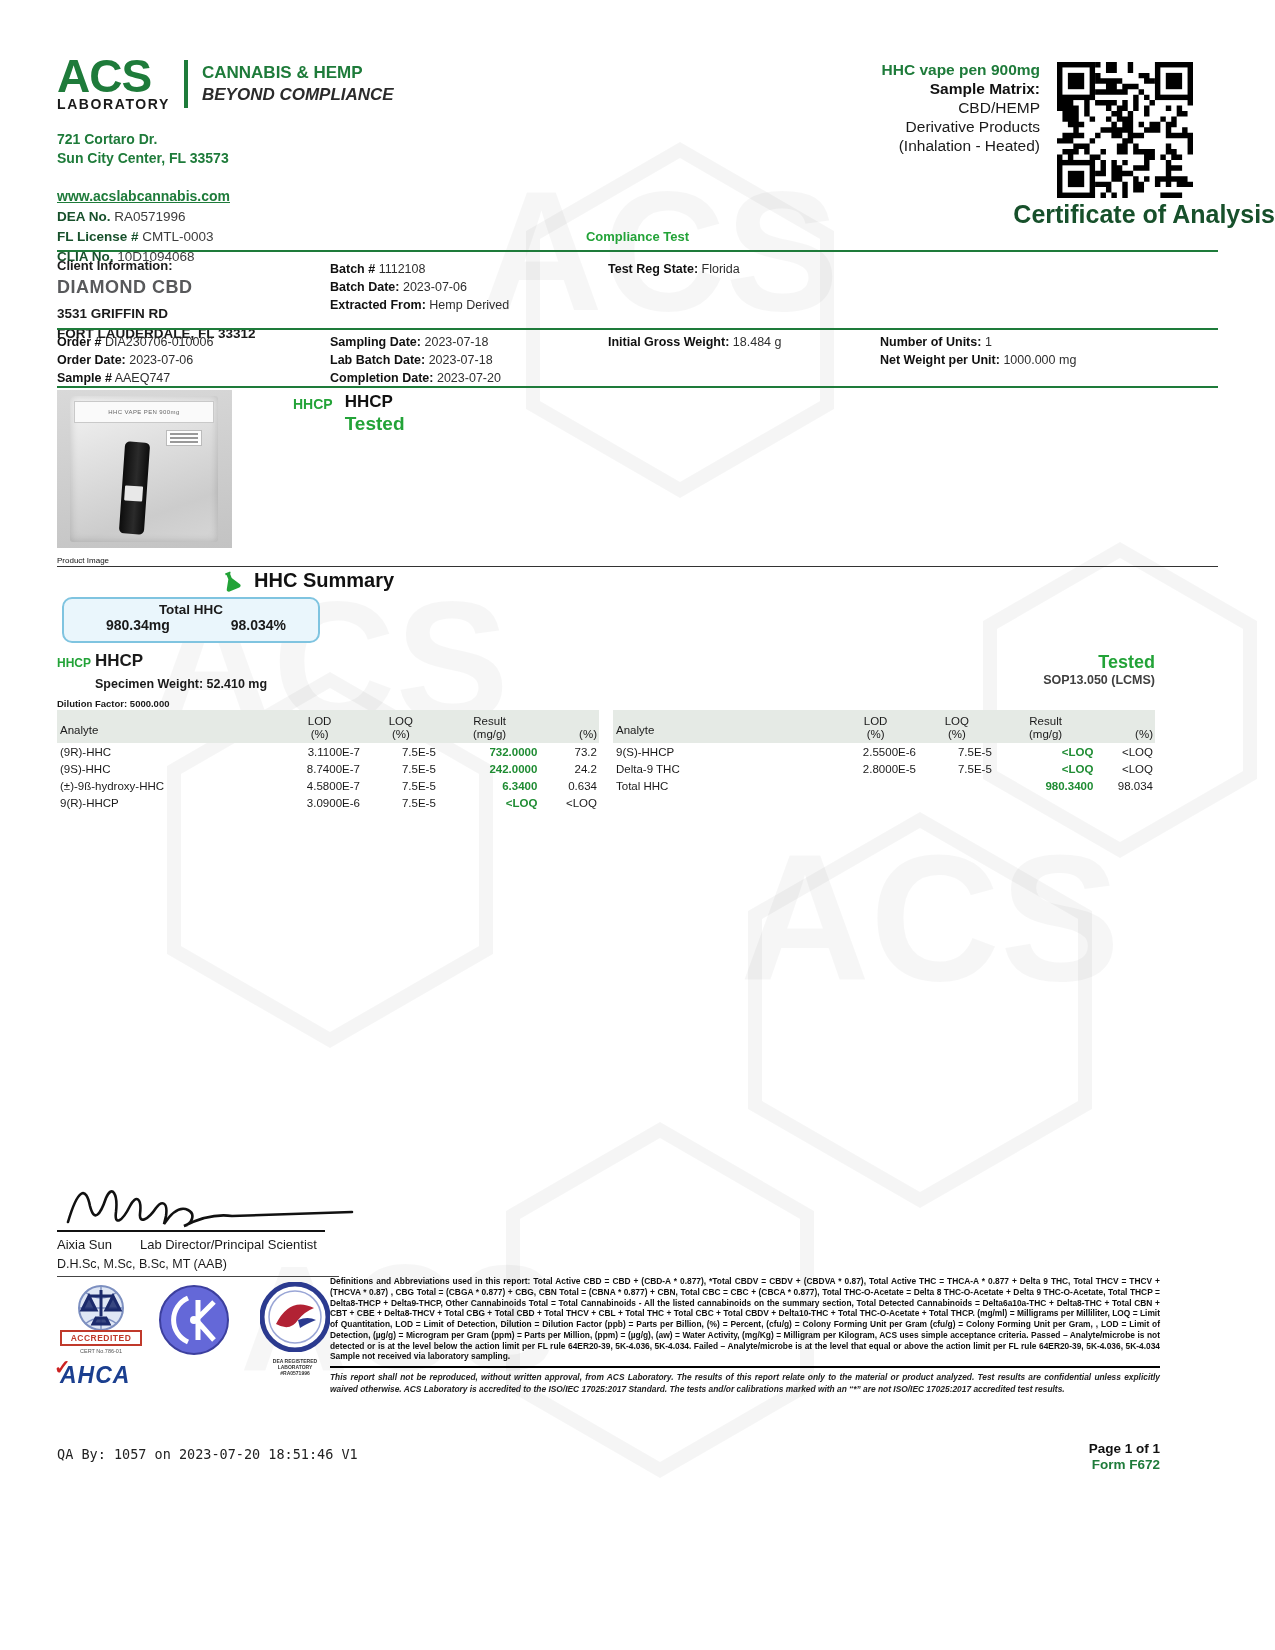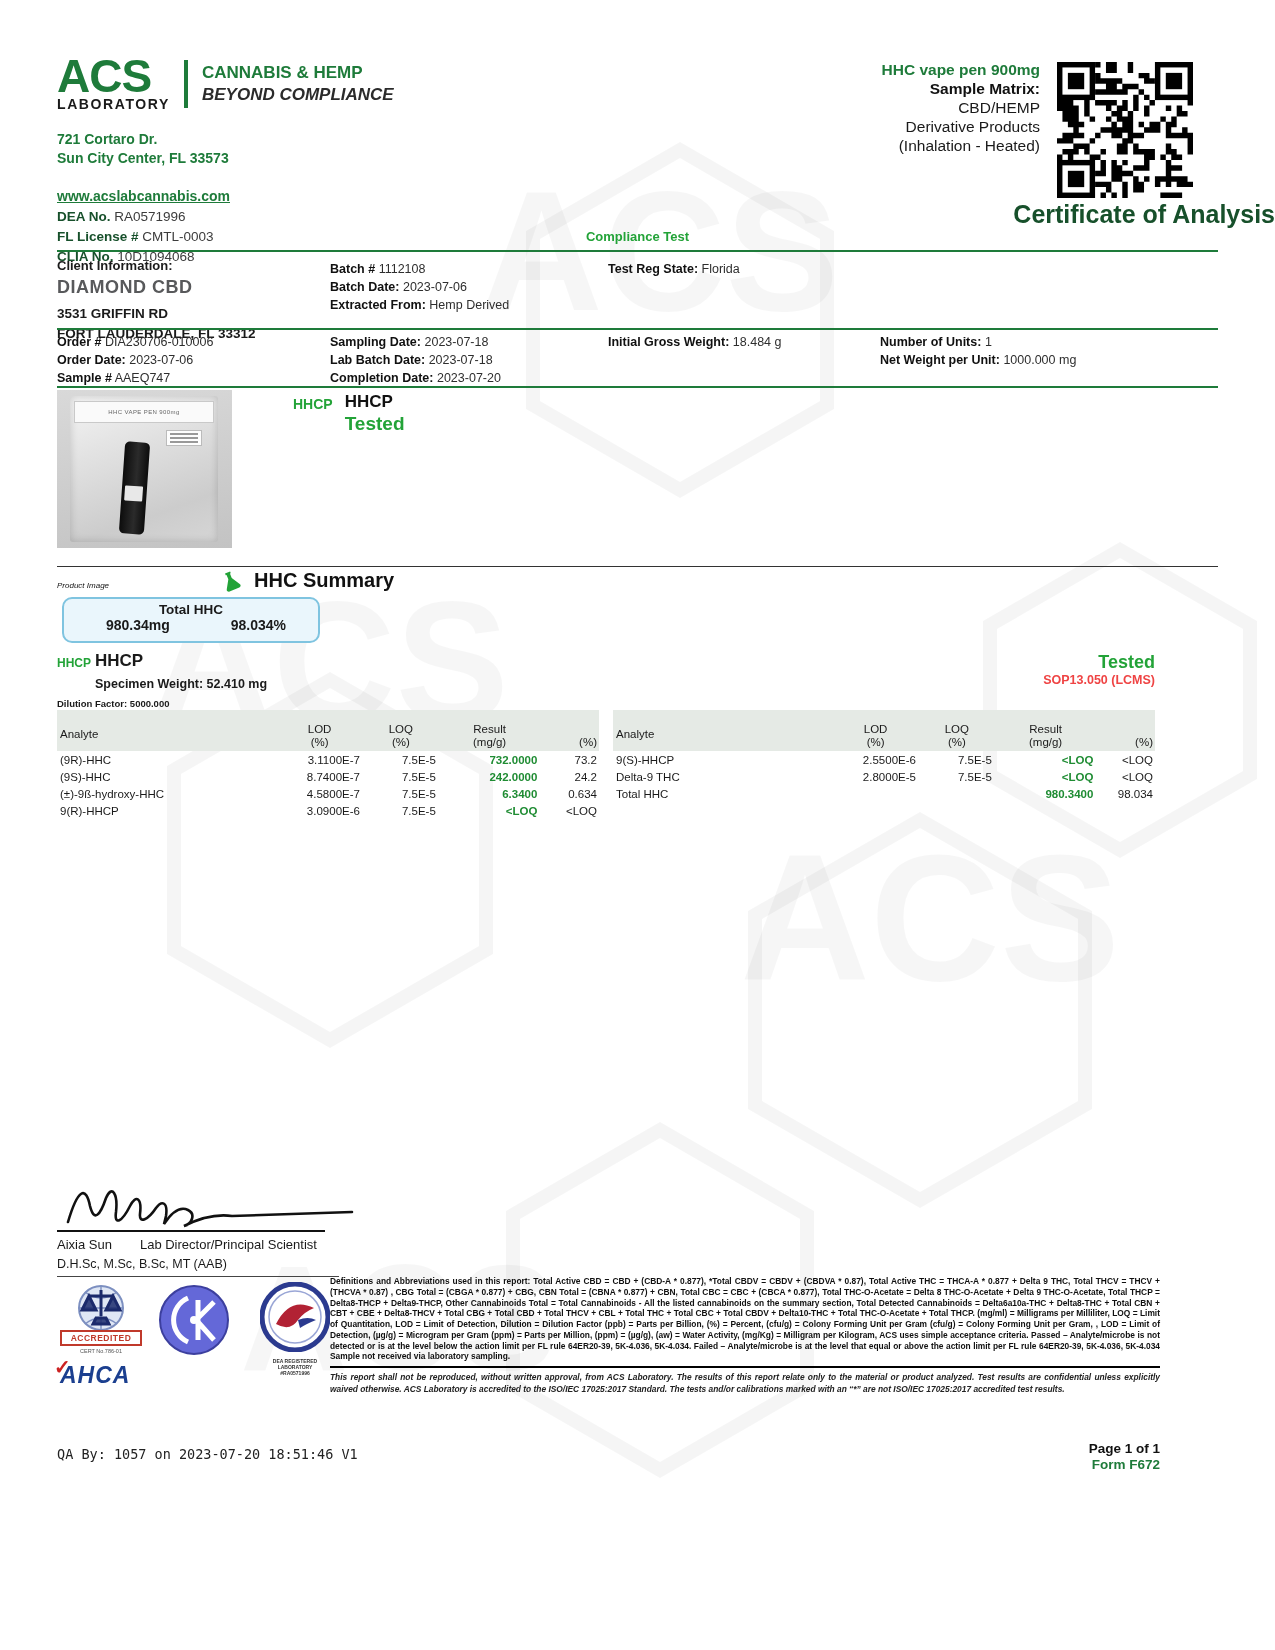--- a/index.html
+++ b/index.html
@@ -50,21 +50,21 @@
 
   
   .photo{left:57px;top:390px;width:175px;height:158px;background:linear-gradient(170deg,#d9d9d9,#c3c3c3);}
   .bag{position:absolute;left:13px;top:6px;width:148px;height:146px;background:linear-gradient(160deg,#f4f4f4,#dcdcdc 45%,#cccccc 75%,#d6d6d6);border-radius:3px;box-shadow:inset 0 0 8px rgba(0,0,0,.18);}
   .bag-top{position:absolute;left:4px;top:5px;right:4px;height:22px;background:#fafafa;border:1px solid #c9c9c9;display:flex;align-items:center;justify-content:center;}
   .bag-top span{font-size:6px;color:#666;letter-spacing:.4px;}
   .pen{position:absolute;left:52px;top:46px;width:25px;height:92px;background:linear-gradient(90deg,#0c0c0c,#2b2b2b 55%,#0c0c0c);border-radius:5px;transform:rotate(4deg);}
   .pen-label{position:absolute;left:3px;top:44px;width:18px;height:15px;background:#e8e8e8;border-radius:1px;}
   .bag-label{position:absolute;right:16px;top:34px;width:36px;height:16px;background:#fdfdfd;border:1px solid #bbb;}
   .bag-label i{display:block;height:2px;background:#999;margin:2px 3px 0;}
-  .photo-caption{left:57px;top:581px;font-size:8px;color:#111;font-style:italic;}
+  .photo-caption{left:57px;top:556px;font-size:8px;color:#111;}
 
   .hhcp-badge{left:293px;top:392px;display:flex;gap:12px;align-items:flex-start;}
   .hhcp-tag{font-size:14px;font-weight:bold;color:var(--bright-green);margin-top:4px;}
   .hhcp-n{font-size:17px;font-weight:bold;color:#111;line-height:20px;}
   .hhcp-t{font-size:19px;font-weight:bold;color:var(--bright-green);line-height:24px;}
 
   .summary-title{left:220px;top:569px;display:flex;align-items:center;gap:12px;}
   .summary-title .t{font-size:20px;font-weight:bold;color:#111;}
   .flask{transform:rotate(-22deg);}
 
@@ -72,26 +72,26 @@
   .summary-box .bt{text-align:center;font-size:13.5px;font-weight:bold;}
   .summary-box .vals{display:flex;justify-content:space-between;padding:0 18px 0 28px;text-align:right;}
   .summary-box .vals span{font-size:14px;font-weight:bold;}
 
   .hhcp-sec-tag{left:57px;top:656px;font-size:12px;font-weight:bold;color:var(--bright-green);}
   .hhcp-sec-name{left:95px;top:651px;font-size:17px;font-weight:bold;}
   .specimen{left:95px;top:677px;font-size:12.5px;font-weight:bold;}
   .dilution{left:57px;top:698px;font-size:9.5px;font-weight:bold;}
   .tested-blk{left:855px;top:651px;width:300px;text-align:right;}
   .tested-blk .t{font-size:18px;font-weight:bold;color:var(--bright-green);line-height:22px;}
-  .tested-blk .s{font-size:12.5px;font-weight:bold;color:#ef4444;}
+  .tested-blk .s{font-size:12.5px;font-weight:bold;color:#404040;}
 
   
   .atable{left:57px;top:710px;width:1098px;display:flex;gap:14px;font-size:11.5px;}
   .thalf{flex:1;}
-  .thead{display:flex;align-items:flex-end;background:var(--table-header-bg);height:41px;padding-bottom:2px;}
+  .thead{display:flex;align-items:flex-end;background:var(--table-header-bg);height:33px;padding-bottom:2px;}
   .trow{display:flex;height:17px;align-items:center;}
   .c1{width:41%;text-align:left;padding-left:3px;}
   .c2{width:16%;text-align:right;padding-right:6px;}
   .c3{width:14%;text-align:right;padding-right:6px;}
   .c4{width:18%;text-align:right;padding-right:2px;}
   .c5{width:11%;text-align:right;padding-right:2px;}
   .hc{display:flex;flex-direction:column;line-height:13px;}
   .hc.c2,.hc.c3,.hc.c4{text-align:center;}
   .hc.c1{justify-content:center;height:100%;padding-top:9px;}
   .res{color:var(--value-green);font-weight:bold;}

